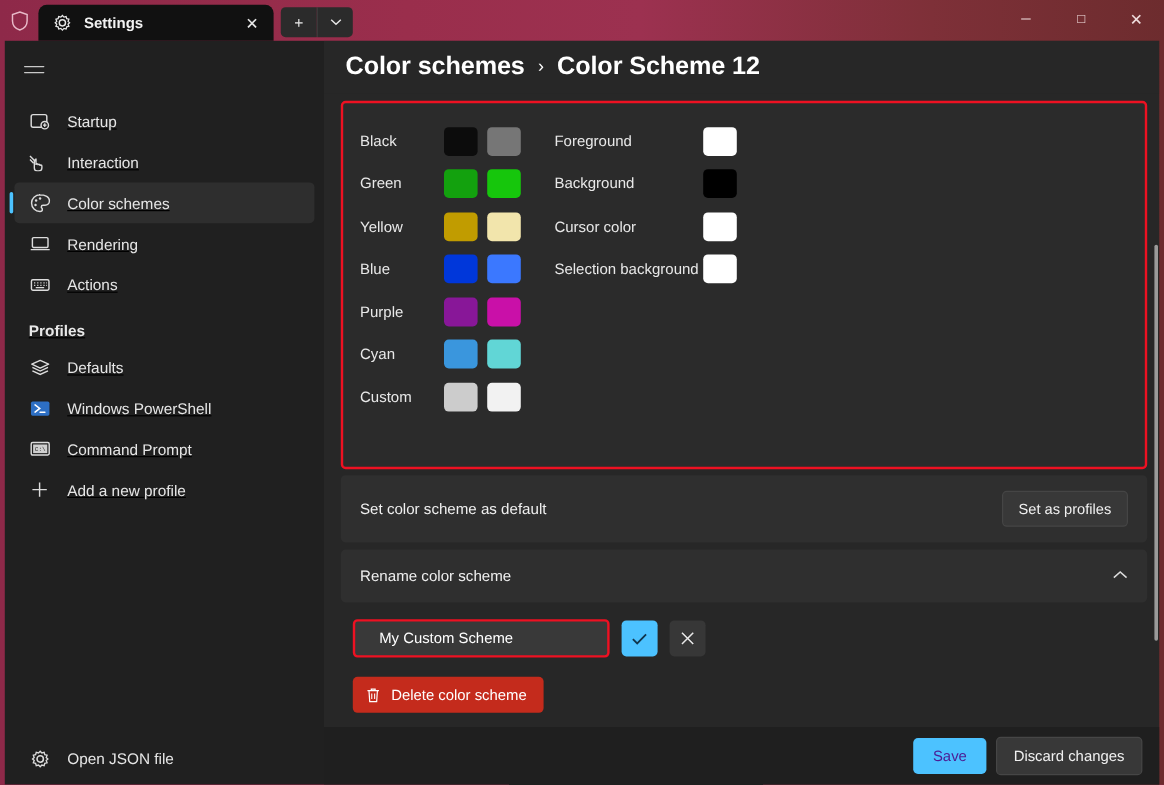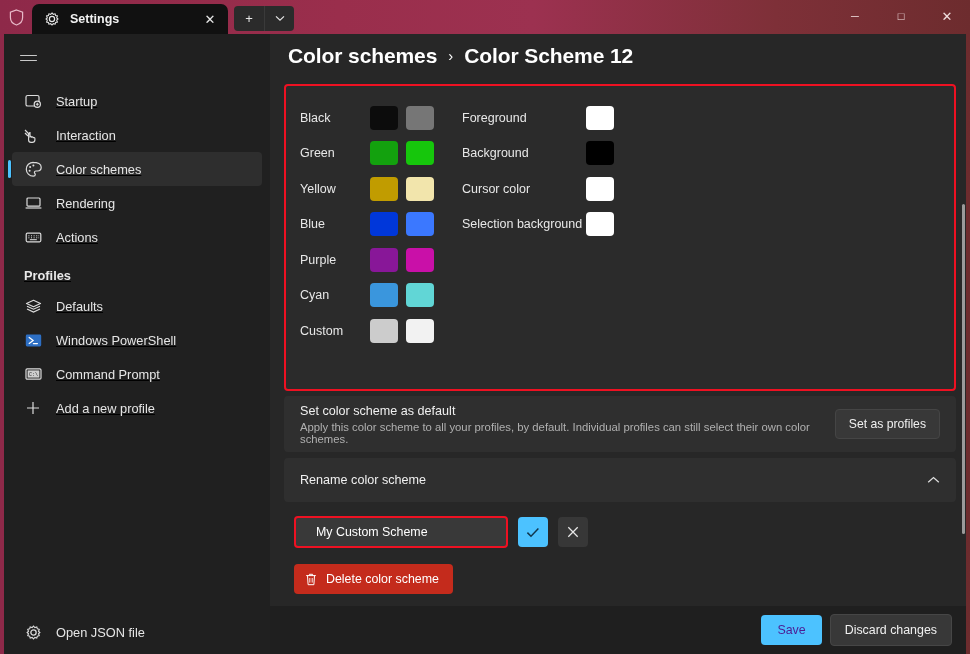--- a/index.html
+++ b/index.html
@@ -543,21 +543,20 @@
             <span class="sys-name">Selection background</span>
             <span class="sys-swatch" style="background:#ffffff;"></span>
           </div>
         </div>
       </div>
 
       
       <div class="card default-card">
         <div class="card-text-wrap">
           <span class="card-title">Set color scheme as default</span>
-          <span class="card-sub">Apply this color scheme to all your profiles, by default. Individual profiles can still select their own color schemes.</span>
         </div>
         <button class="btn">Set as profiles</button>
       </div>
 
       
       <div class="card rename-card">
         <span class="card-title">Rename color scheme</span>
         <span class="chevron-up">
           <svg width="13" height="8" viewBox="0 0 13 8">
               <path d="M1.2 6.3 L6.5 1.6 L11.8 6.3" fill="none" stroke="#dcdcdc" stroke-width="1.3"></path>

